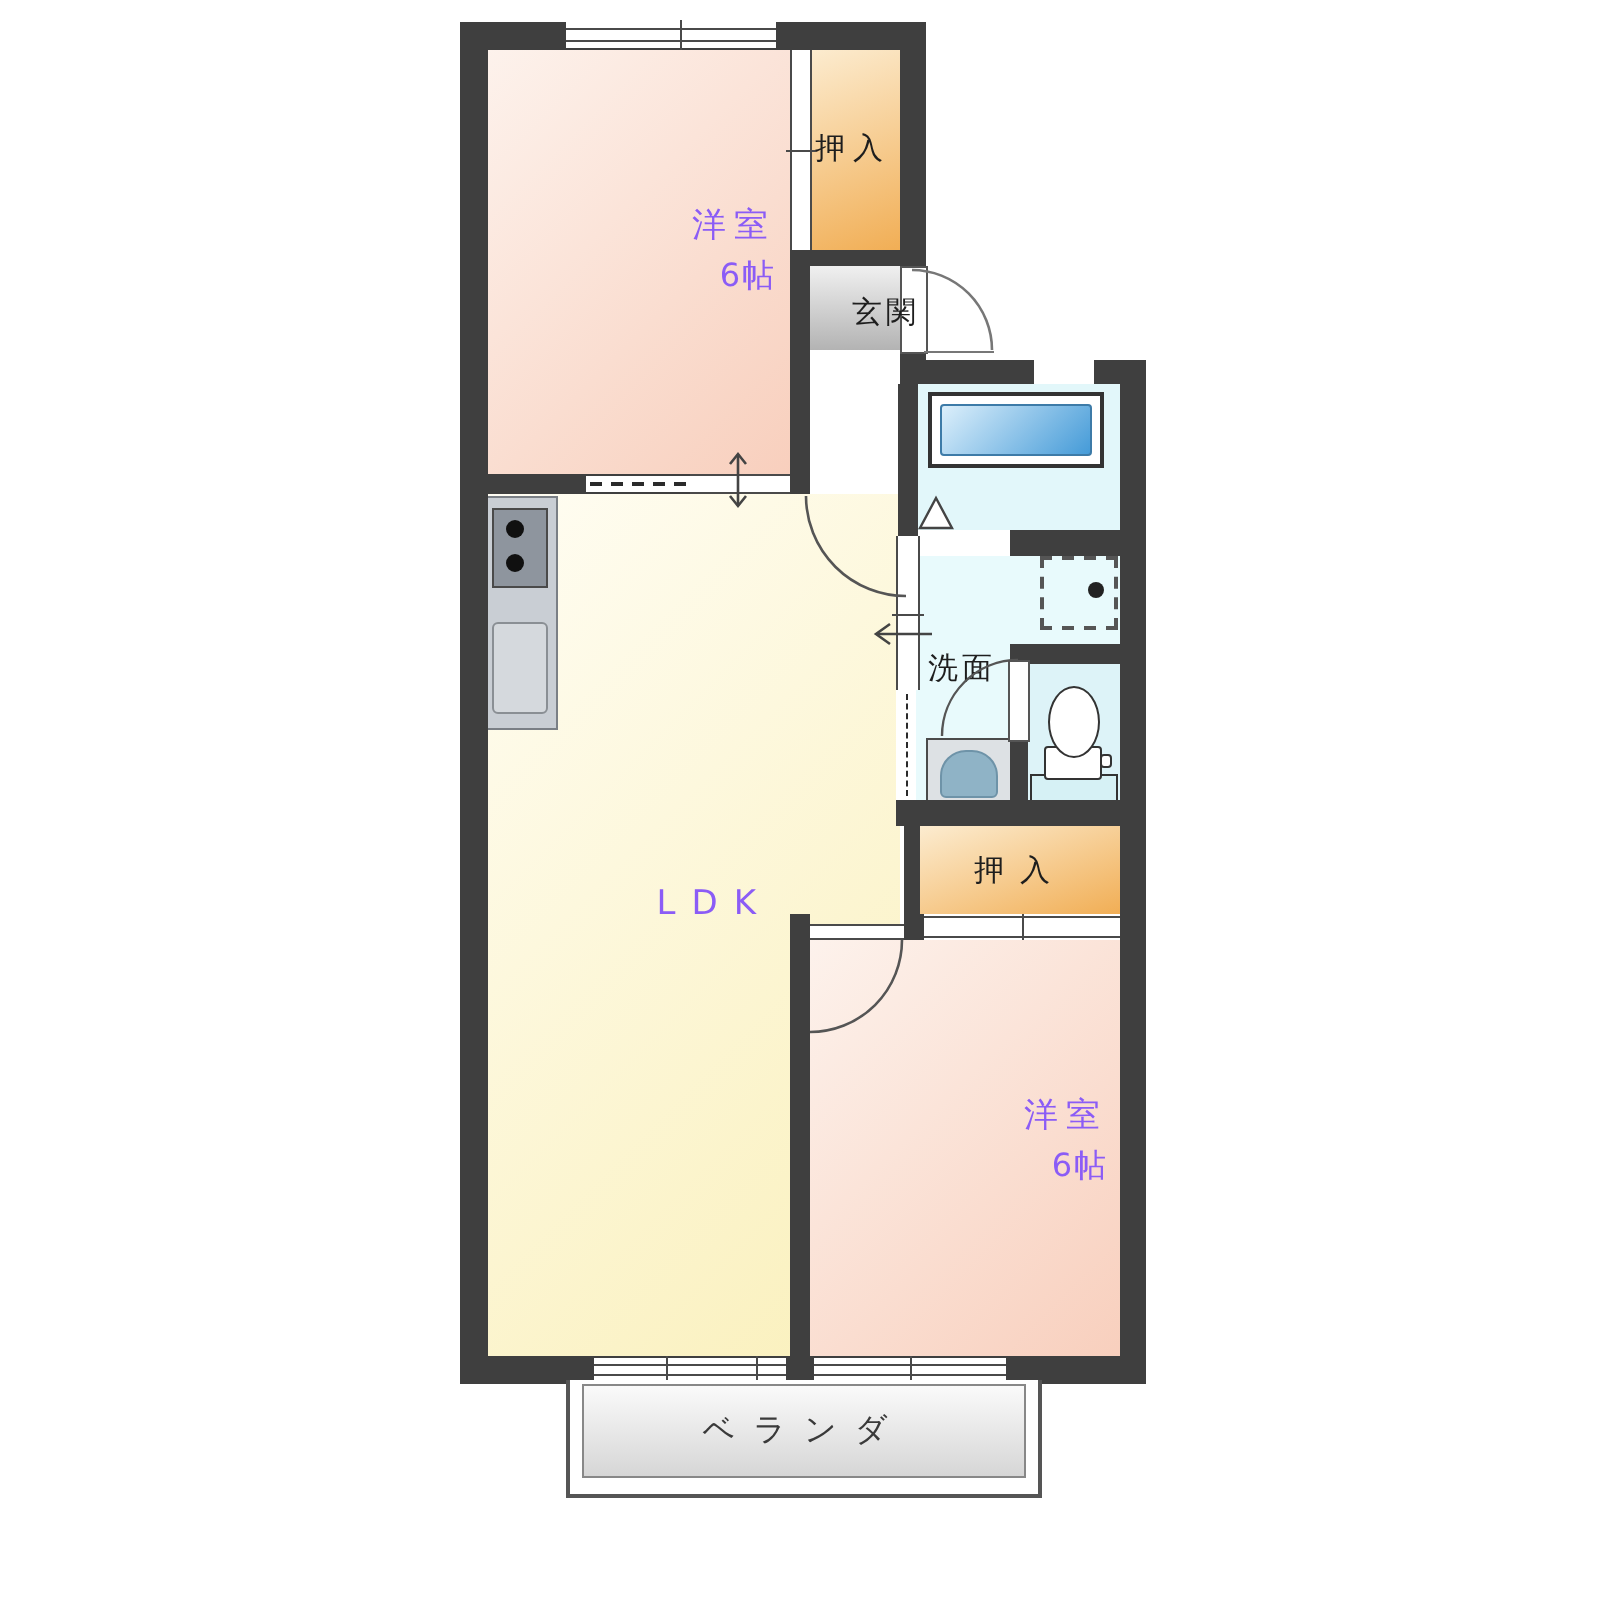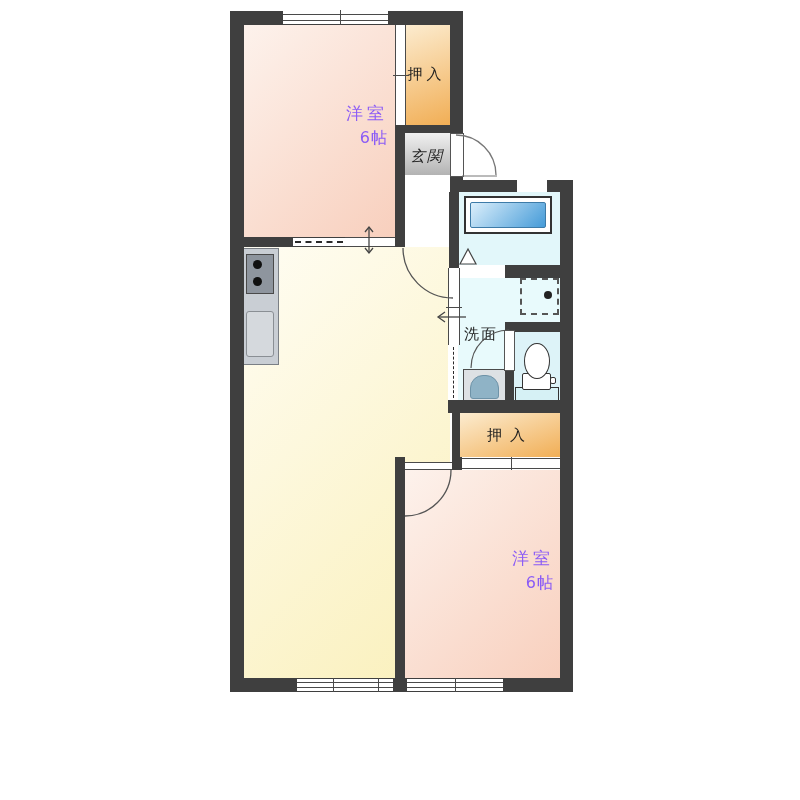--- a/index.html
+++ b/index.html
@@ -125,29 +125,35 @@
   <div class="edge-lines" style="left:345px;top:237px;width:50px;height:10px;box-sizing:border-box;"></div>
   <div class="dash-h" style="left:293px;top:238px;width:52px;height:8px;"></div>
   <div class="fusuma-v" style="left:448px;top:268px;width:10px;height:77px;"></div>
   <div class="dash-v" style="left:448px;top:345px;width:10px;height:55px;"></div>
   <div class="edge-lines" style="left:405px;top:462px;width:47px;height:8px;box-sizing:border-box;"></div>
   <div class="fusuma-h" style="left:462px;top:458px;width:98px;height:11px;box-sizing:border-box;">
     <span class="tick-v" style="left:50%;top:-2px;bottom:-2px;"></span>
   </div>
   <div class="leaf" style="left:504px;top:330px;width:9px;height:39px;"></div>
 
+  <div class="veranda" style="left:283px;top:690px;width:234px;height:57px;">
+    <div class="veranda-inner">
+      <span>ベランダ</span>
+    </div>
+  </div>
 
   <div class="lbl" style="left:248px;top:101px;width:140px;">
     <div class="big">洋室</div>
     <div class="sz">6帖</div>
   </div>
   <div class="lbl-s" style="left:403px;top:65px;width:47px;">押入</div>
-  <div class="lbl-s" style="left:404px;top:147px;width:46px;letter-spacing:2px;font-style:italic;">玄関</div>
+  <div class="lbl-s" style="left:420px;top:147px;width:46px;letter-spacing:2px;">玄関</div>
   <div class="lbl-s" style="left:456px;top:325px;width:50px;letter-spacing:2px;">洗面</div>
   <div class="lbl" style="left:246px;top:440px;width:140px;">
+    <div class="big" style="letter-spacing:8px;">LDK</div>
   </div>
   <div class="lbl-s" style="left:460px;top:426px;width:100px;letter-spacing:8px;">押入</div>
   <div class="lbl" style="left:414px;top:546px;width:140px;">
     <div class="big">洋室</div>
     <div class="sz">6帖</div>
   </div>
 
   <svg class="overlay" width="800" height="800">
 
     <path d="M456,135 A40,40 0 0 1 496,175" fill="none" stroke="#777" stroke-width="1.3"></path>

